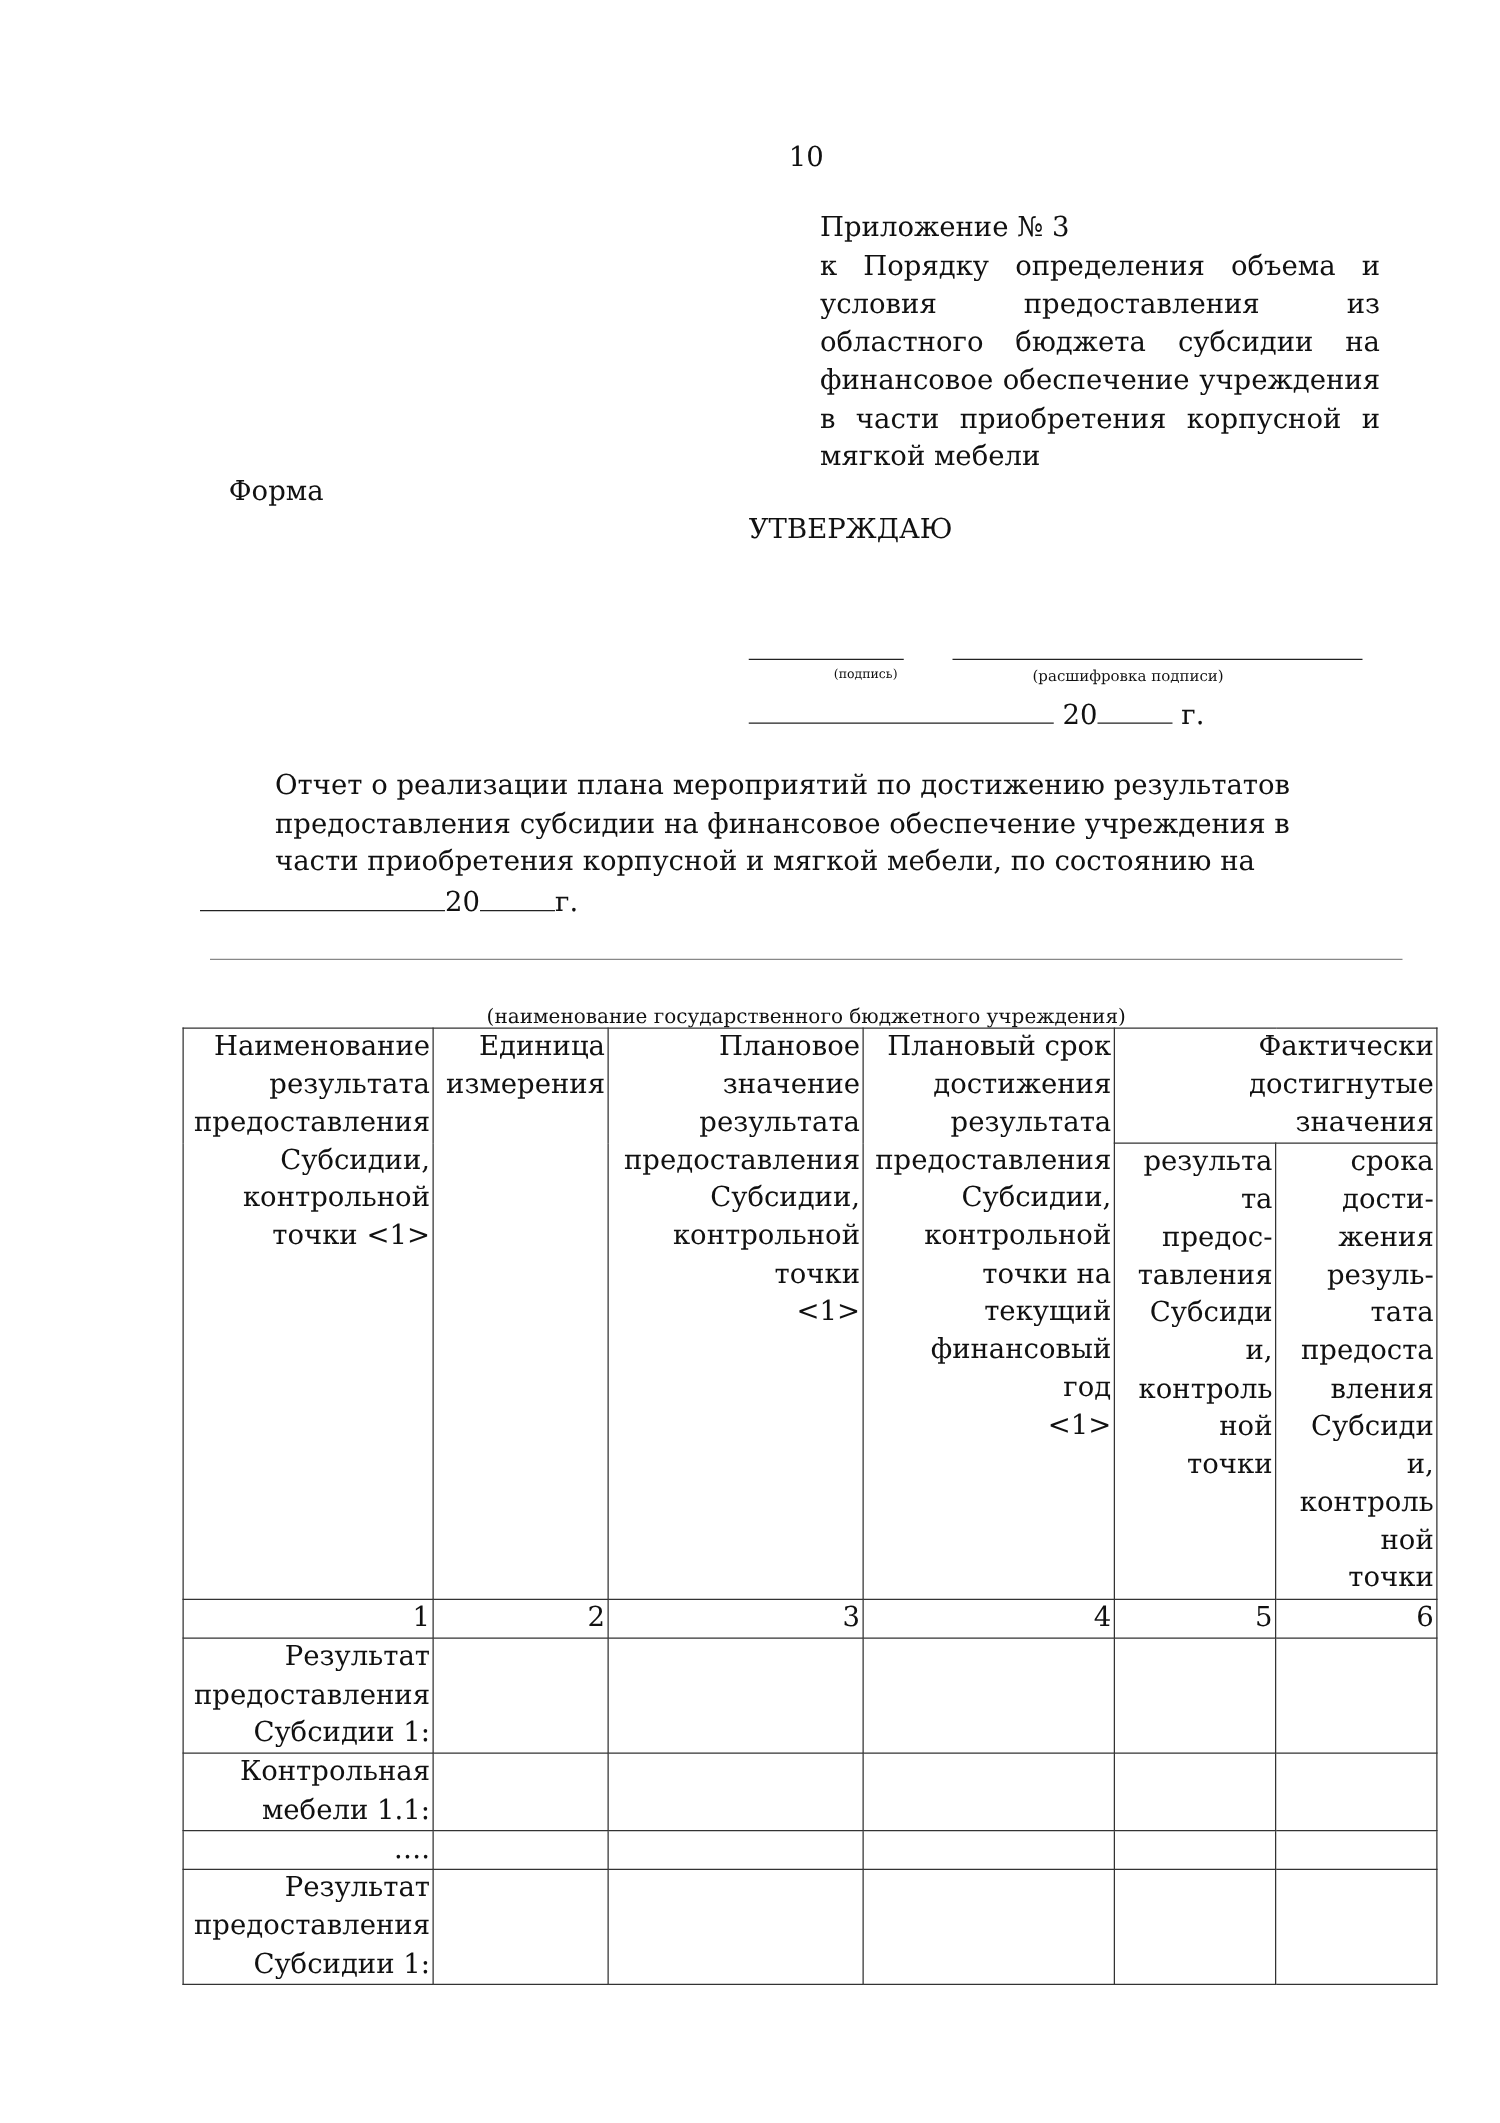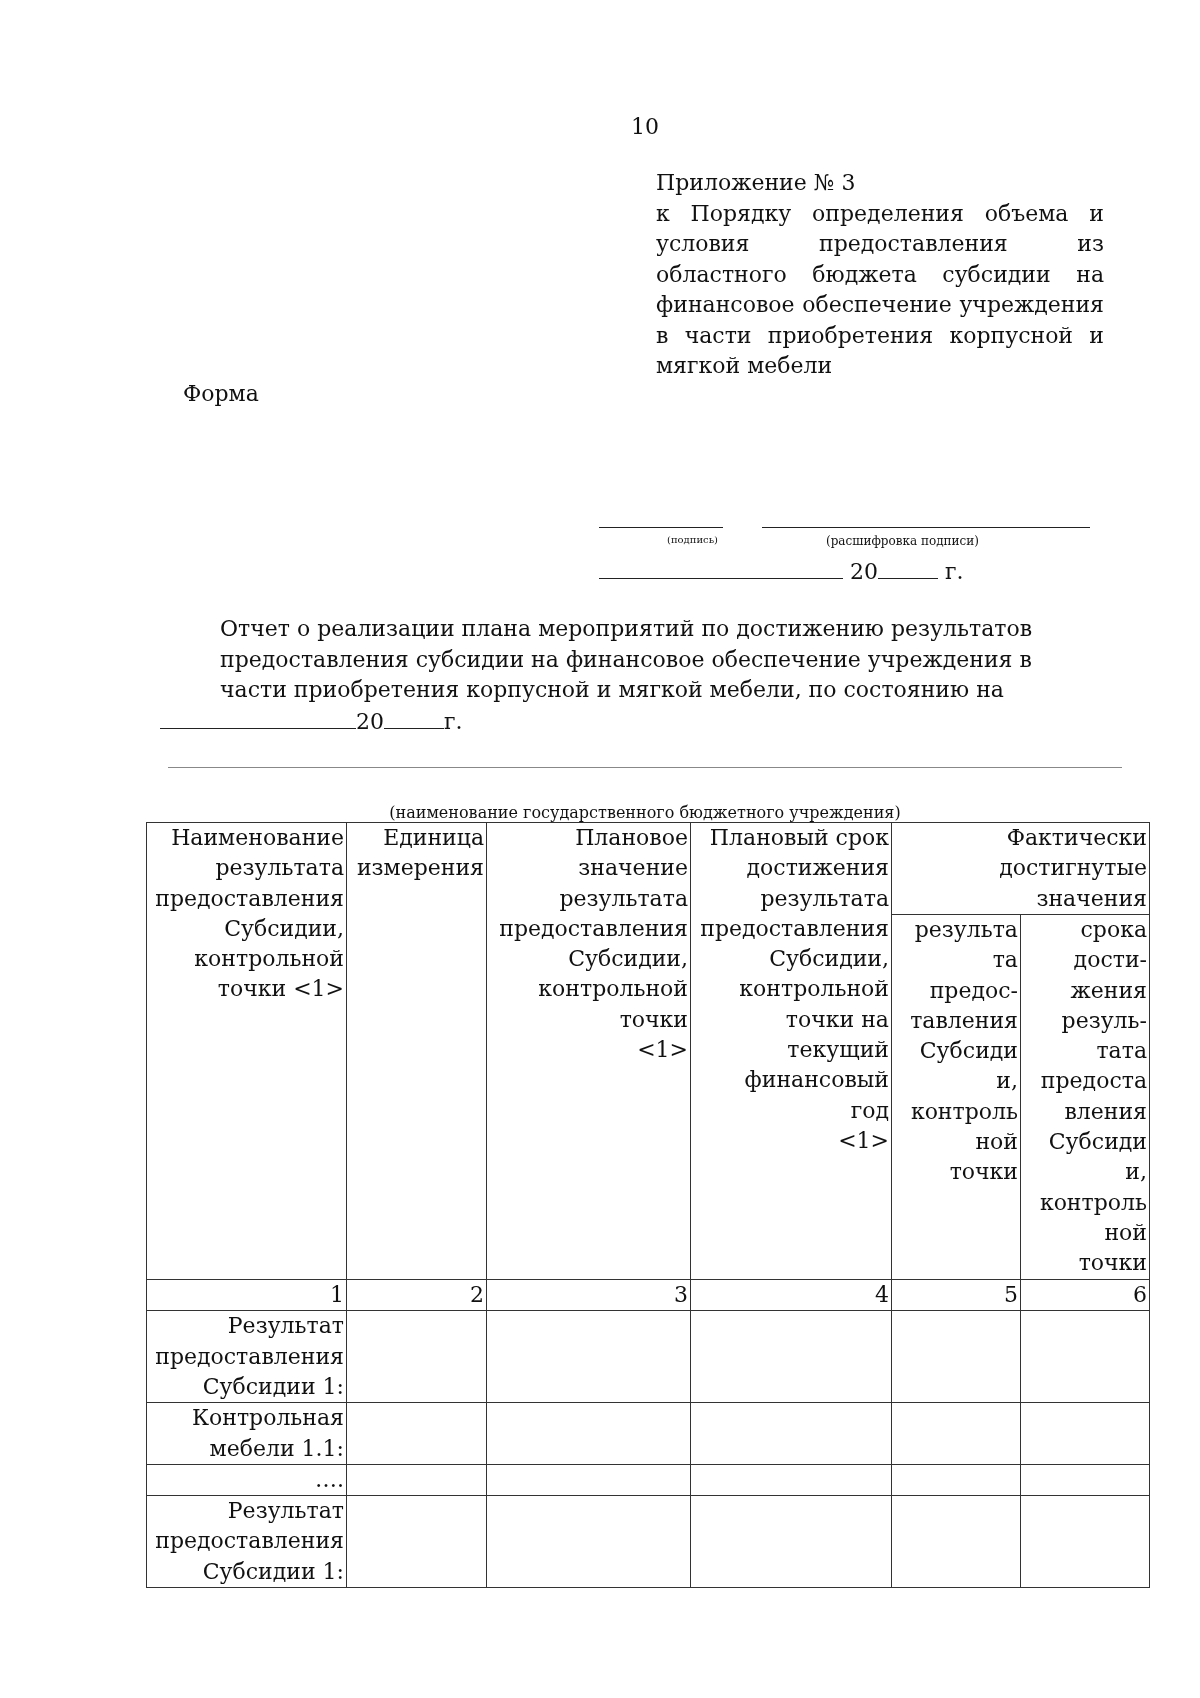--- a/index.html
+++ b/index.html
@@ -43,20 +43,21 @@
 <div class="abs page-number">10</div>
 
 <div class="abs annex">
   <span class="title">Приложение № 3</span>
   <span class="body">к Порядку определения объема и условия предоставления из областного бюджета субсидии на финансовое обеспечение учреждения в части приобретения корпусной и мягкой мебели</span>
 </div>
 
 <div class="abs form-label">Форма</div>
 
 <div class="abs approve">
+  <span class="head">УТВЕРЖДАЮ</span>
 </div>
 
 <div class="abs sig-lines">
   <div class="sig-line1"></div>
   <div class="sig-line2"></div>
 </div>
 <div class="abs sig-cap1">(подпись)</div>
 <div class="abs sig-cap2">(расшифровка подписи)</div>
 
 <div class="abs date-line"><span class="u" style="width:244px"></span> <span>20</span><span class="u" style="width:60px"></span> <span>г.</span></div>

